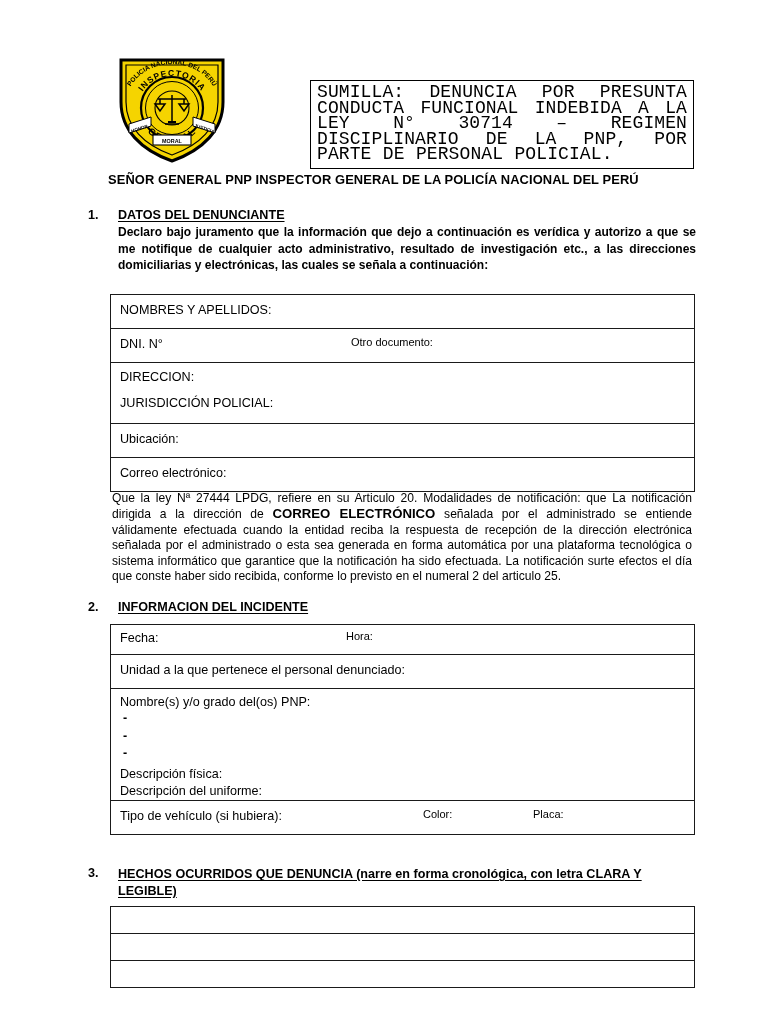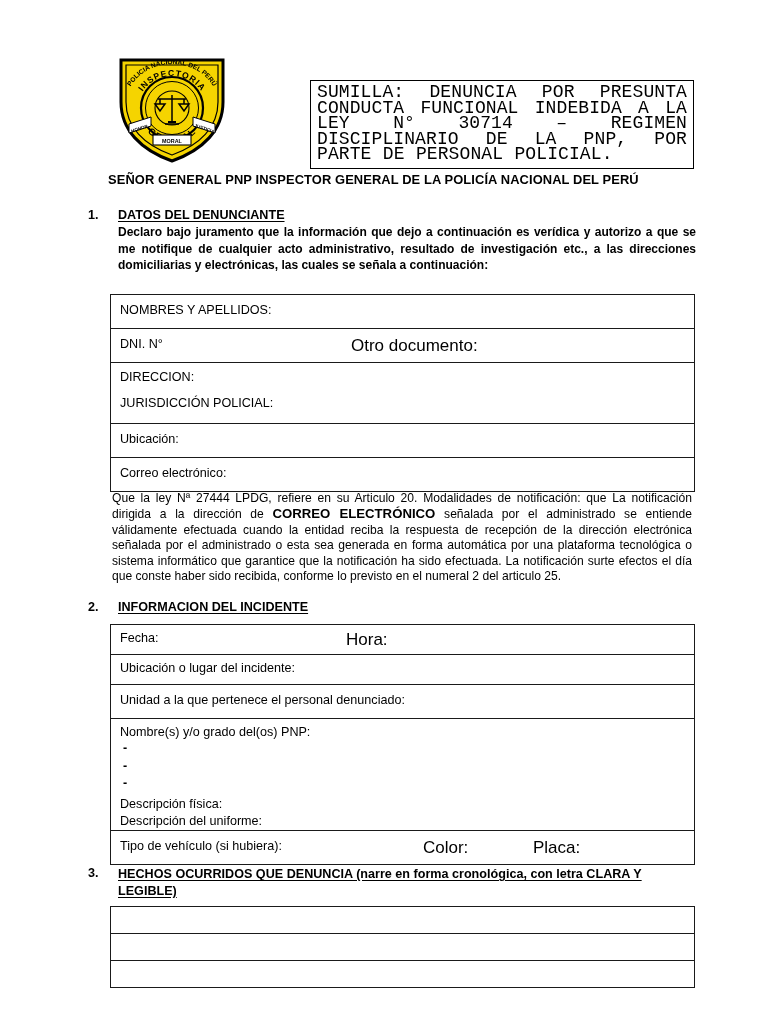--- a/index.html
+++ b/index.html
@@ -117,21 +117,21 @@
   }
   .cell-pad {
     padding: 7px 0 7px 9px;
     font-size: 12.6px;
     line-height: 17px;
   }
   .cell-pad.tight { padding-top: 6px; padding-bottom: 5px; }
 
   .inline-label {
     position: absolute;
-    font-size: 17px;
+    font-size: 11px;
     top: 7px;
     text-align: right;
   }
 
   
   .legal-para {
     position: absolute;
     left: 112px;
     top: 491px;
     width: 580px;
@@ -300,25 +300,20 @@
 
   <table class="form-table" style="left:110px; top:624px;">
     <tbody>
         <tr>
       <td style="height:29px;">
         <div class="cell-pad" style="padding-top:5px;">Fecha:</div>
         <div class="inline-label" style="left:235px; top:5px;">Hora:</div>
       </td>
     </tr>
     <tr>
-      <td style="height:29px;">
-        <div class="cell-pad" style="padding-top:5px;">Ubicación o lugar del incidente:</div>
-      </td>
-    </tr>
-    <tr>
       <td style="height:33px;">
         <div class="cell-pad">Unidad a la que pertenece el personal denunciado:</div>
       </td>
     </tr>
     <tr>
       <td style="height:96px;">
         <div class="cell-pad" style="padding-top:5px; padding-bottom:0;">Nombre(s) y/o grado del(os) PNP:</div>
         <ul class="bullets">
           <li></li>
           <li></li>

